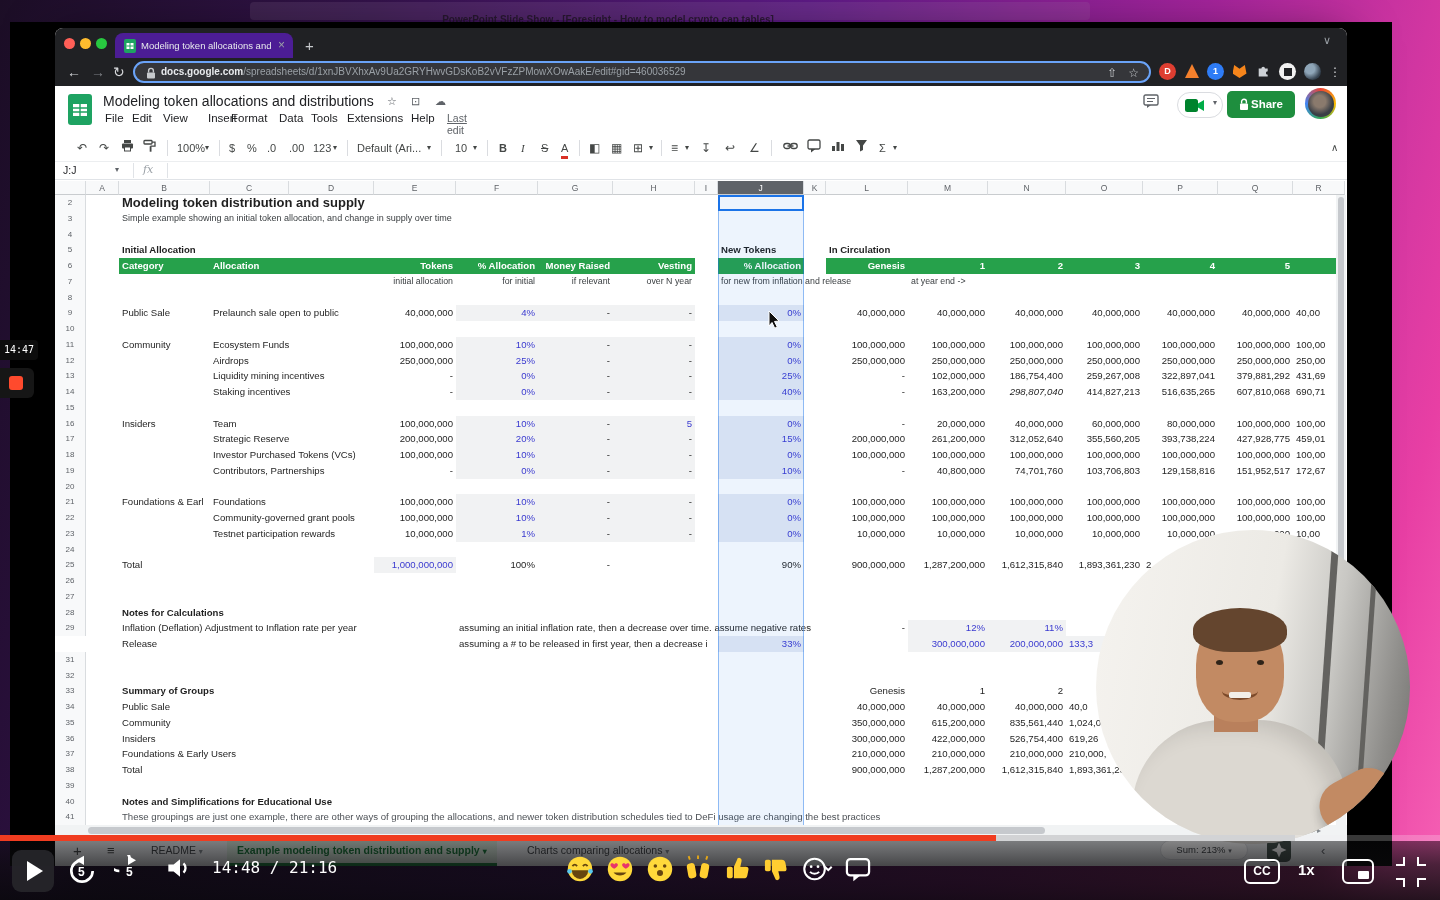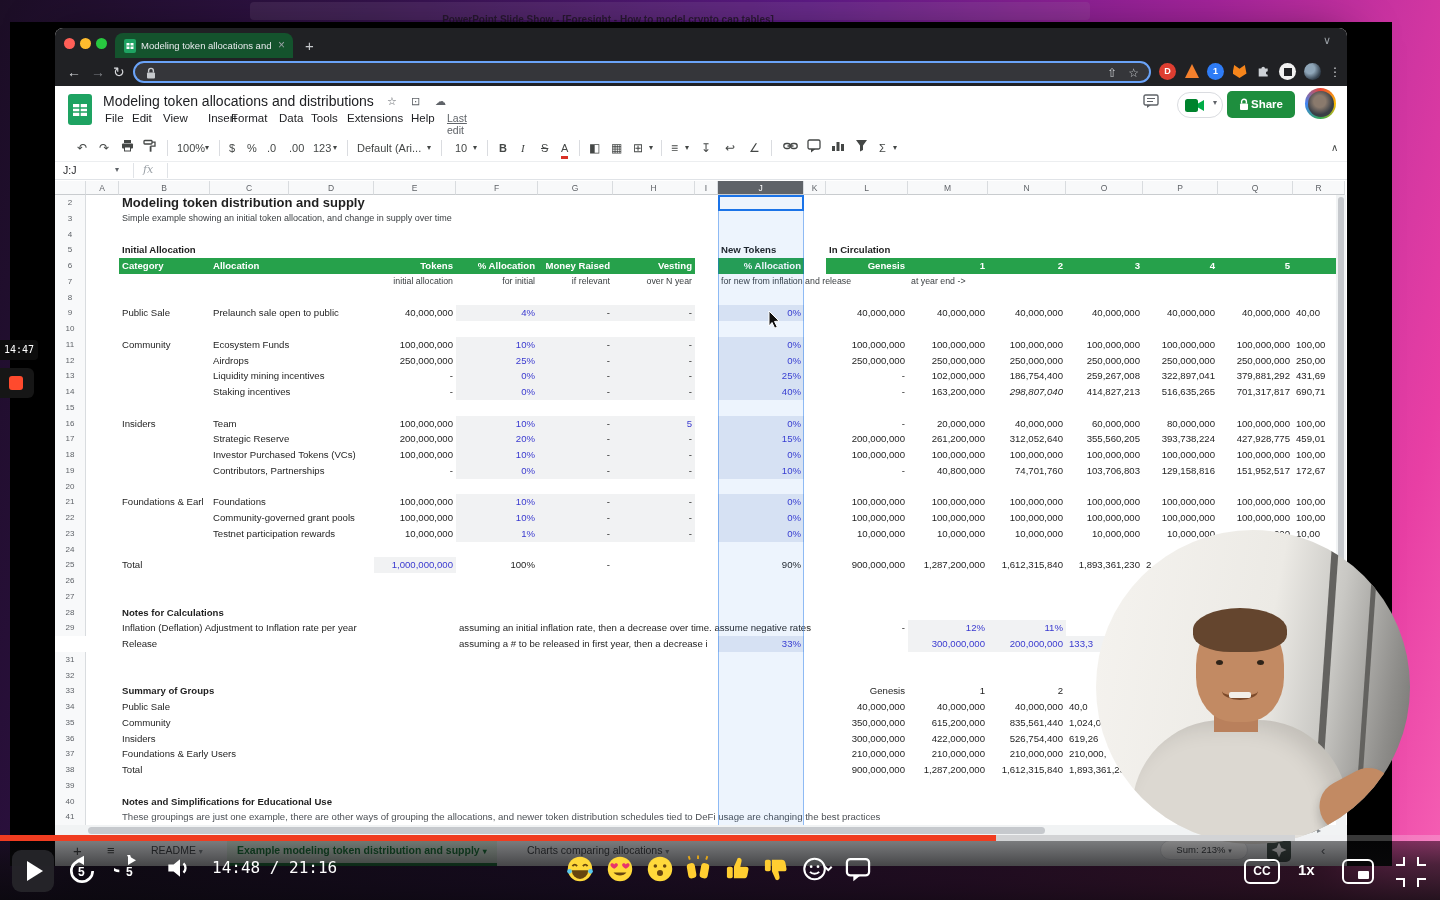--- a/index.html
+++ b/index.html
@@ -22,21 +22,21 @@
   .rec-time { left:0; top:340px; width:38px; height:20px; background:#0d0d0d; border-radius:0 4px 4px 0; color:#fff;
     font-family:"DejaVu Sans Mono", monospace; font-size:10px; line-height:20px; text-align:center; z-index:3; }
   .rec-stop { left:0; top:368px; width:34px; height:30px; background:#161616; border-radius:0 6px 6px 0; z-index:3; }
   .rec-stop span { position:absolute; left:9px; top:8px; width:14px; height:14px; background:#ff4a2d; border-radius:3px; }
 
   
   .window { left:55px; top:28px; width:1292px; height:838px; z-index:2; background:#fff; border-radius:8px 8px 0 0;
     box-shadow:0 12px 50px rgba(0,0,0,.65); overflow:hidden; }
   .tabstrip { position:absolute; left:0; top:0; width:100%; height:30px; background:#202124; }
   .dot { position:absolute; top:10px; width:11px; height:11px; border-radius:50%; }
-  .tab { position:absolute; left:60px; top:5px; width:178px; height:25px; background:#14532d; border-radius:8px 8px 0 0;
+  .tab { position:absolute; left:60px; top:5px; width:178px; height:25px; background:#4c1d95; border-radius:8px 8px 0 0;
     color:#e8eaed; font-size:9.5px; line-height:25px; }
   .tab .ttl { position:absolute; left:26px; right:22px; overflow:hidden; white-space:nowrap; }
   .tab .x { position:absolute; right:8px; top:0; color:#9aa0a6; font-size:12px; }
   .newtab { position:absolute; left:250px; top:5px; color:#c7cacd; font-size:15px; line-height:25px; }
   .winchev { position:absolute; right:16px; top:6px; color:#9aa0a6; font-size:11px; }
   .urlrow { position:absolute; left:0; top:30px; width:100%; height:28px; background:#202124; }
   .navic { position:absolute; top:4px; color:#d5d7da; font-size:14px; line-height:20px; }
   .urlpill { position:absolute; left:78px; top:3px; width:1018px; height:22px; background:#35363a; border:2px solid #6aa3f8;
     border-radius:12px; color:#e8eaed; font-size:10px; line-height:18px; }
   .urlpill .host { color:#e8eaed; font-weight:bold; }
@@ -182,20 +182,21 @@
   </div>
   <div class="urlrow">
     <span class="navic" style="left:12px">←</span>
     <span class="navic" style="left:36px;color:#7d8085">→</span>
     <span class="navic" style="left:58px">↻</span>
     <div class="urlpill">
       <svg class="pillic" style="left:10px;top:4px" width="12" height="13" viewBox="0 0 12 13">
           <rect x="2" y="5.5" width="8" height="6" rx="1" fill="#c7cacd"></rect>
           <path d="M3.6 5.5V3.8a2.4 2.4 0 014.8 0v1.7" stroke="#c7cacd" stroke-width="1.4" fill="none"></path>
         </svg>
+      <span class="urltxt"><span class="host">docs.google.com</span><span class="path">/spreadsheets/d/1xnJBVXhxAv9Ua2GRYHwvGDsKoB2vVFzZPMowXOwAakE/edit#gid=460036529</span></span>
       <span class="pillic" style="right:32px;font-size:12px">⇧</span>
       <span class="pillic" style="right:10px;font-size:12px">☆</span>
     </div>
     <span class="ext" style="left:1104px;background:#de3e31">D</span>
     <span class="ext" style="left:1128px;background:transparent">
         <i style="display:block;width:0;height:0;border-left:7px solid transparent;border-right:7px solid transparent;border-bottom:14px solid #f4802c;margin:1px auto 0"></i>
       </span>
     <span class="ext" style="left:1152px;background:#2e7cf6">1</span>
     <span class="ext" style="left:1176px;background:transparent">
         <i style="display:block;width:14px;height:13px;margin:2px auto 0;background:#f6851b;clip-path:polygon(50% 100%,0 65%,12% 0,50% 28%,88% 0,100% 65%)"></i>
@@ -477,21 +478,21 @@
         <div class="cell r" style="grid-area: 13 / 6;">-</div>
         <div class="cell r bl bg" style="grid-area: 13 / 7;">0%</div>
         <div class="cell r bg" style="grid-area: 13 / 8;">-</div>
         <div class="cell r bg" style="grid-area: 13 / 9;">-</div>
         <div class="cell r bl jb" style="grid-area: 13 / 11;">40%</div>
         <div class="cell r" style="grid-area: 13 / 13;">-</div>
         <div class="cell r" style="grid-area: 13 / 14;">163,200,000</div>
         <div class="cell r" style="grid-area: 13 / 15; font-style: italic;">298,807,040</div>
         <div class="cell r" style="grid-area: 13 / 16;">414,827,213</div>
         <div class="cell r" style="grid-area: 13 / 17;">516,635,265</div>
-        <div class="cell r" style="grid-area: 13 / 18;">701,317,817</div>
+        <div class="cell r" style="grid-area: 13 / 18;">607,810,068</div>
         <div class="cell l" style="grid-area: 13 / 19;">690,71</div>
         <div class="cell" style="grid-area: 15 / 3;">Insiders</div>
         <div class="cell" style="grid-area: 15 / 4;">Team</div>
         <div class="cell r" style="grid-area: 15 / 6;">100,000,000</div>
         <div class="cell r bl bg" style="grid-area: 15 / 7;">10%</div>
         <div class="cell r bg" style="grid-area: 15 / 8;">-</div>
         <div class="cell r bl bg" style="grid-area: 15 / 9;">5</div>
         <div class="cell r bl jb" style="grid-area: 15 / 11;">0%</div>
         <div class="cell r" style="grid-area: 15 / 13;">-</div>
         <div class="cell r" style="grid-area: 15 / 14;">20,000,000</div>

